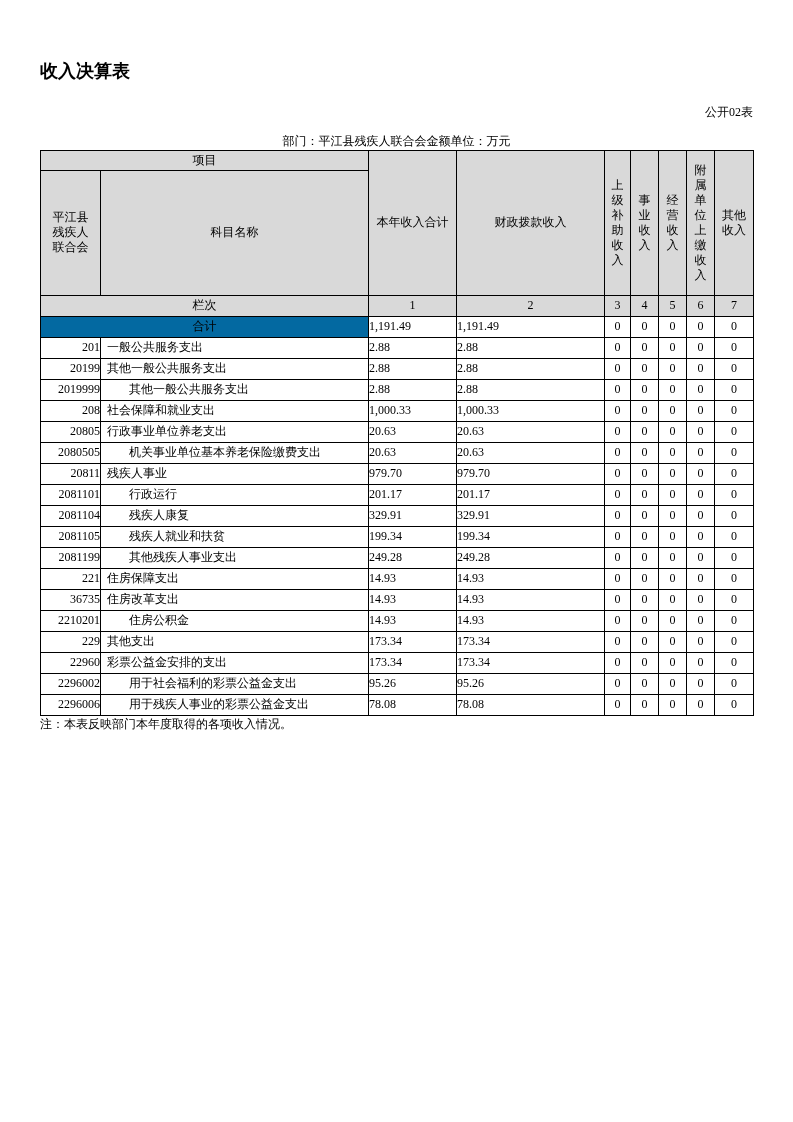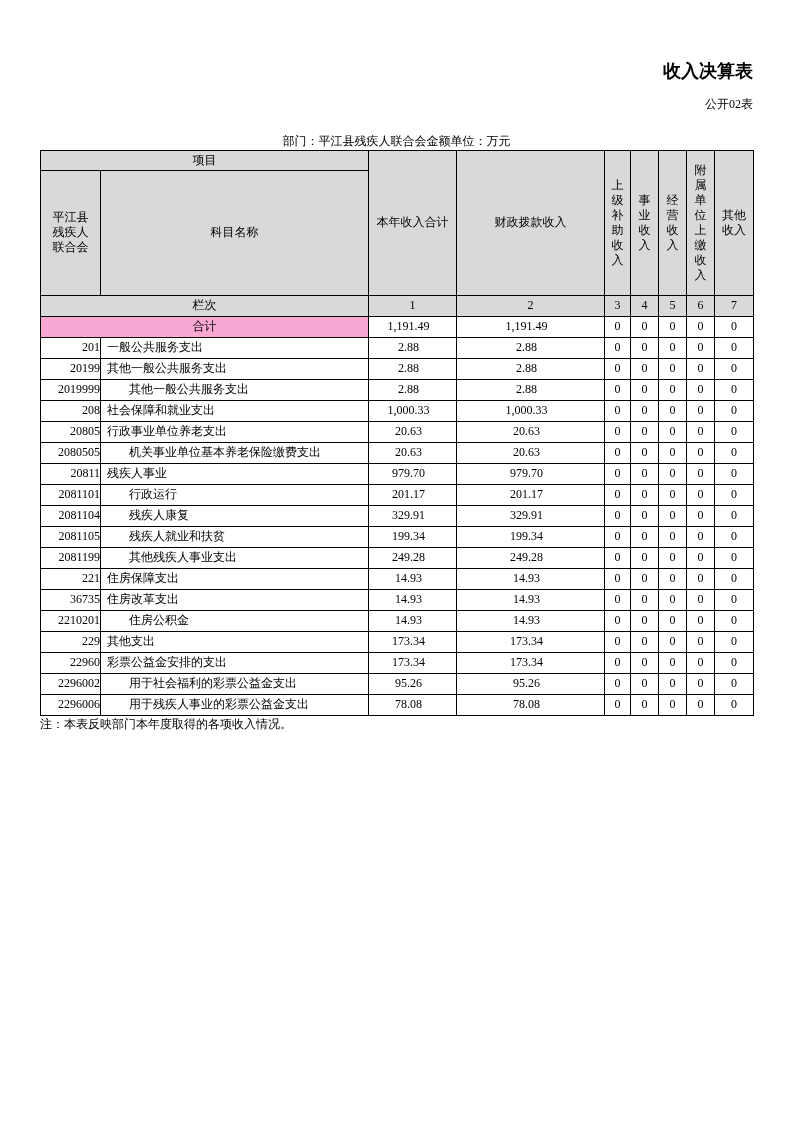--- a/index.html
+++ b/index.html
@@ -6,30 +6,30 @@
   html, body { background: #ffffff; }
   body {
     width: 793px;
     height: 1122px;
     font-family: "Liberation Serif", "DejaVu Serif", serif;
     color: #000;
     overflow: hidden;
   }
   .page { padding: 62px 40px 0 40px; }
   .title {
-    text-align: right;
+    text-align: left;
     font-size: 18px;
     font-weight: bold;
     line-height: 1.1;
-    margin-bottom: 14px;
+    margin-bottom: 22px;
   }
   .doc-label {
     text-align: right;
     font-size: 12px;
-    margin-bottom: 20px;
+    margin-bottom: 12px;
   }
   .meta-row {
     display: flex;
     justify-content: center;
     font-size: 12px;
     margin-bottom: 0;
   }
   table.income-table {
     width: 713px;
     border-collapse: collapse;
@@ -48,24 +48,24 @@
     text-align: center;
   }
   thead tr.hrow1 { height: 20px; }
   thead tr.hrow2 { height: 125px; }
   thead tr.lanci-row { height: 21px; }
   th.code-col { padding: 0 8px; }
   th.total-col { padding: 0 7px; }
   th.vert { padding: 0 5px; }
   th.other-col { padding: 0 2px; }
   tbody td { height: 21px; background: #ffffff; }
-  td.hd { background: #f9a8d4; }
+  td.hd { background: #0369a1; }
   .center { text-align: center; }
   .bold { font-weight: bold; }
-  td.num { text-align: center; padding-right: 8px; }
+  td.num { text-align: left; padding-right: 8px; }
   td.code { text-align: right; padding-left: 4px; }
   td.name { text-align: left; padding-left: 6px; }
   td.name.indent { padding-left: 28px; }
   .note {
     font-size: 12px;
     margin-top: 0;
     text-align: left;
   }
 </style>
 </head>

